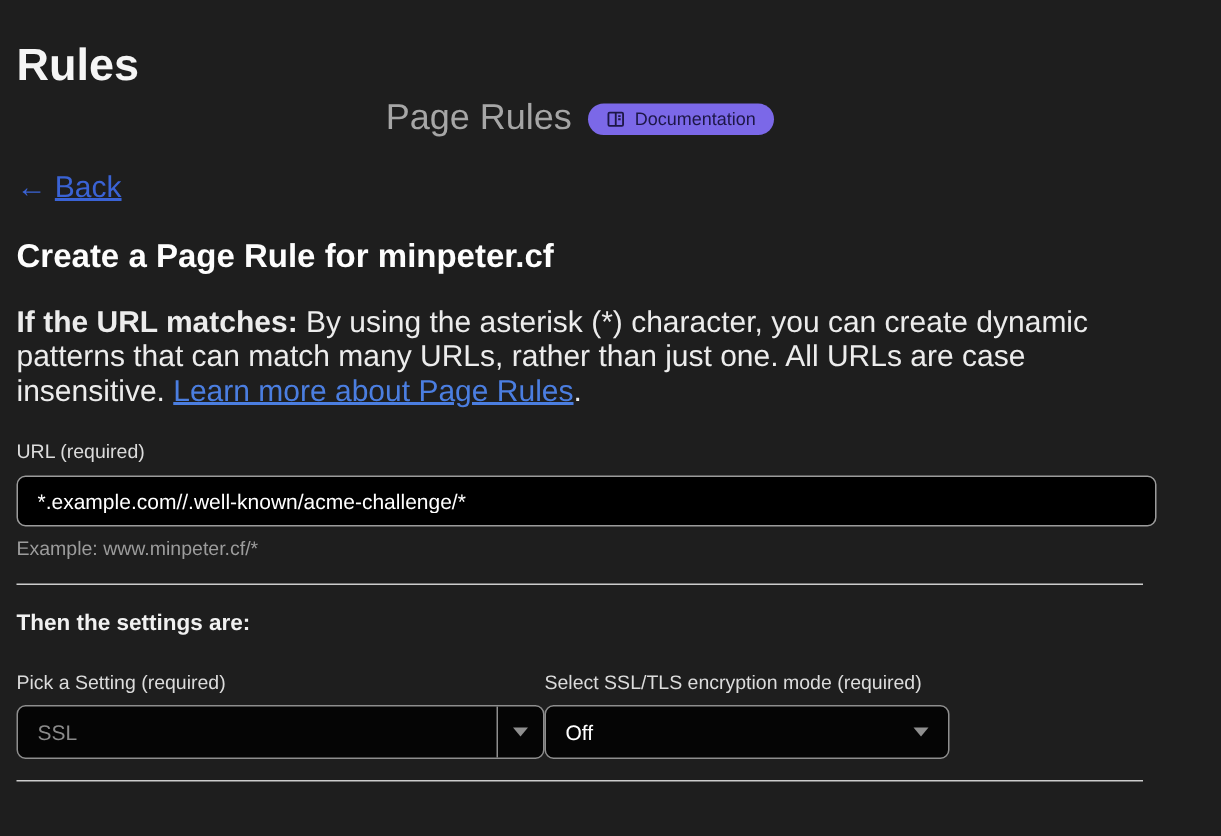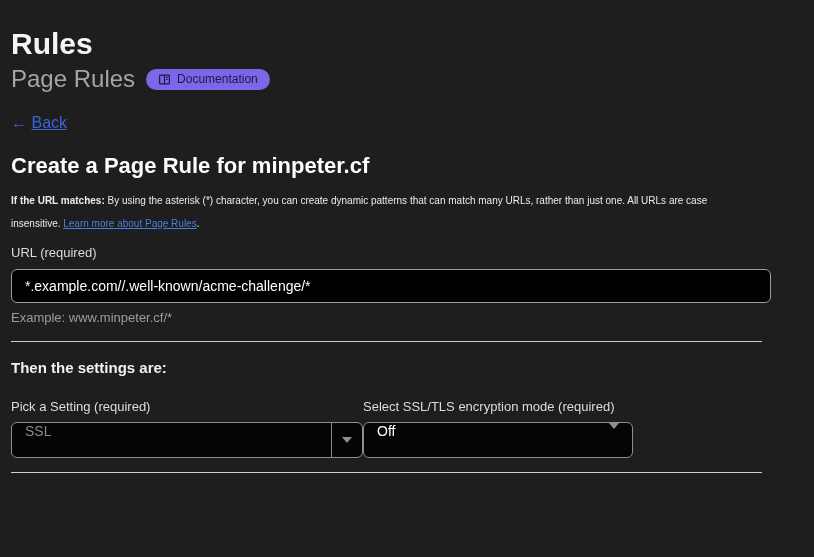--- a/index.html
+++ b/index.html
@@ -11,45 +11,45 @@
     color: #ededed;
     overflow: hidden;
   }
   .container { padding: 26px 0 0 11px; width: 762px; }
 
   h1.page-title {
     margin: 2px 0 0 0;
     font-size: 30px; line-height: 32px;
     font-weight: 700; color: #f5f5f5;
   }
-  .subtitle-row { display: flex; align-items: center; gap: 11px; margin-top: 5px; height: 28px; }
+  .subtitle-row { display: flex; align-items: center; gap: 11px; margin-top: 5px; height: 28px; justify-content: center; }
   .page-subtitle { font-size: 24px; line-height: 26px; font-weight: 400; color: #a6a6a6; }
   .doc-badge {
     display: inline-flex; align-items: center; gap: 6px;
     height: 21px; padding: 0 12px;
     background: #7b68e8; color: #1d1747;
     border-radius: 11px; font-size: 12px; cursor: pointer;
     text-decoration: none;
   }
   .doc-badge svg { display: block; }
 
   .back-link {
     display: inline-block; margin-top: 21px;
-    color: #3a63d5; font-size: 16px; text-decoration: none; cursor: pointer;
+    color: #3a63d5; font-size: 20px; text-decoration: none; cursor: pointer;
   }
   .back-link .back-label { text-decoration: underline; }
 
   h2.form-heading {
     margin: 21px 0 0 0;
     font-size: 22px; line-height: 26px; font-weight: 700; color: #fdfdfd;
   }
 
   .description {
     width: 746px;
-    font-size: 10px; line-height: 23px; color: #ececec;
+    font-size: 20px; line-height: 23px; color: #ececec;
   }
   .description .bold { font-weight: 700; }
   .description a { color: #4b7ee0; text-decoration: underline; cursor: pointer; }
 
   .field-label { margin-top: 6px; font-size: 13px; color: #dcdcdc; }
   .url-input {
     margin-top: 9px; display: block;
     width: 760px; height: 34px;
     background: #000; color: #fff;
     border: 1px solid #9b9b9b; border-radius: 6px;
@@ -65,21 +65,21 @@
   }
 
   .settings-heading { margin-top: 17px; font-size: 15px; font-weight: 700; color: #f1f1f1; }
 
   .settings-row { display: flex; margin-top: 23px; }
   .settings-col .field-label { margin-top: 0; }
   .select-box {
     margin-top: 8px; height: 36px;
     background: #050505;
     border: 1px solid #8e8e8e; border-radius: 6px;
-    display: flex; align-items: flex-start;
+    display: flex; align-items: center;
     cursor: pointer;
   }
   .select-box.picker { width: 352px; }
   .select-box.mode { width: 270px; }
   .select-value { flex: 1; padding-left: 13px; font-size: 14px; }
   .select-value.placeholder { color: #8a8a8a; }
   .select-value.selected { color: #ffffff; }
   .select-arrow-section {
     width: 31px; align-self: stretch;
     border-left: 1px solid #8e8e8e;

